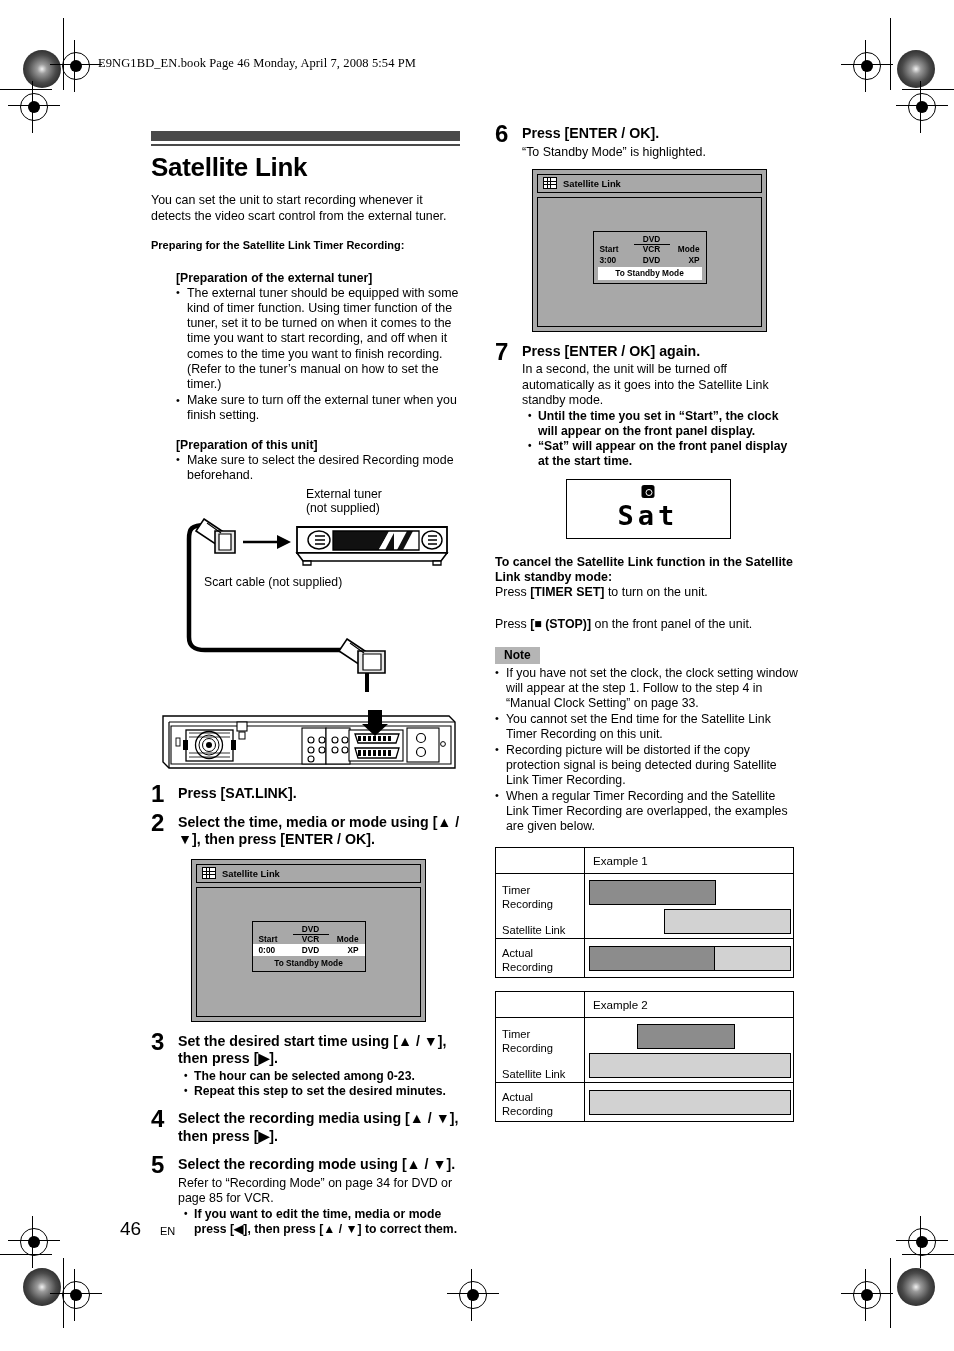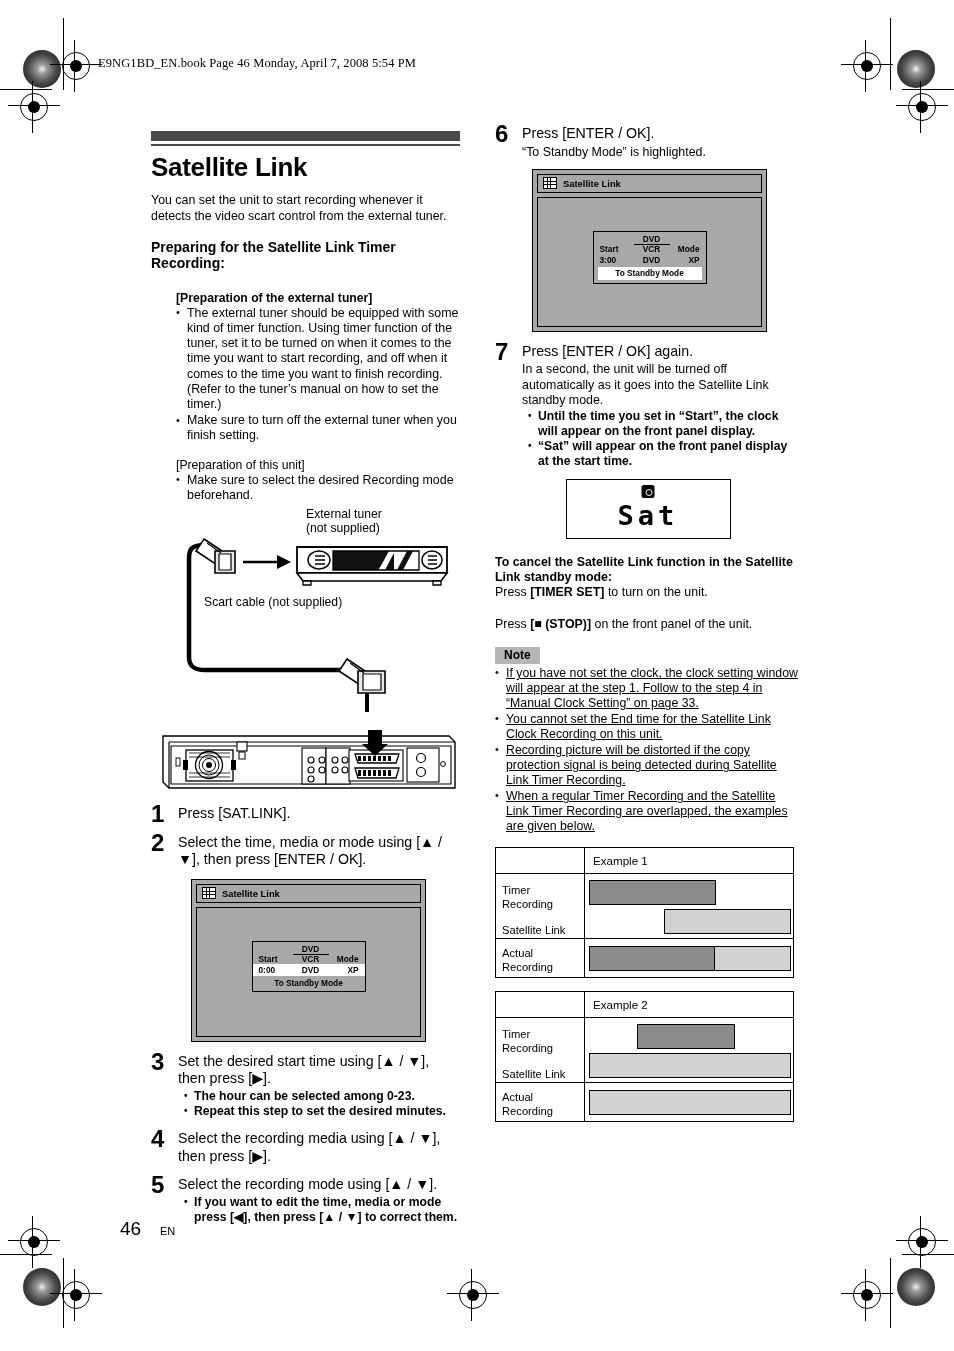--- a/index.html
+++ b/index.html
@@ -21,31 +21,31 @@
   .filehdr{position:absolute;left:98px;top:56px;font-family:"Liberation Serif",serif;font-size:12.5px;letter-spacing:.1px;white-space:nowrap;}
 
   
   .colL{position:absolute;left:151px;top:131px;width:309px;}
   .colR{position:absolute;left:495px;top:125px;width:306px;}
 
   .titlebar{height:10px;background:#4a4a4a;}
   .titlerule{height:2.4px;background:#4a4a4a;margin-top:3px;}
   h1{font-size:26px;font-weight:bold;margin:6px 0 10px 0;letter-spacing:-.3px;}
   .intro{font-size:12.4px;line-height:15.2px;}
-  .sub-b{font-size:14px;font-weight:bold;margin-top:15px;}
+  .sub-b{font-size:11px;font-weight:bold;margin-top:15px;}
   .brk{font-size:12.2px;font-weight:bold;margin-top:20px;padding-left:25px;}
-  .brk2{font-size:12.2px;font-weight:normal;margin-top:14px;padding-left:25px;}
+  .brk2{font-size:12.2px;font-weight:bold;margin-top:14px;padding-left:25px;}
   ul.bl{list-style:none;margin:1px 0 0 0;padding:0 0 0 25px;}
   ul.bl li{font-size:12.4px;line-height:15.2px;position:relative;padding-left:11px;margin-top:1px;}
   ul.bl li:before{content:"\2022";position:absolute;left:0;top:-.5px;font-size:11px;}
 
   
   .step{position:relative;margin-top:11px;padding-left:27px;}
   .stepnum{position:absolute;left:0;top:-5px;font-size:24px;font-weight:bold;font-family:"Liberation Sans",sans-serif;}
-  .steptxt{font-size:14.2px;font-weight:normal;line-height:17.6px;}
+  .steptxt{font-size:14.2px;font-weight:bold;line-height:17.6px;}
   .stepsub{font-size:12.4px;line-height:15.2px;margin-top:2px;}
   ul.sl{list-style:none;margin:1px 0 0 0;padding:0 0 0 6px;font-weight:bold;}
   ul.sl li{font-size:12.2px;line-height:15px;position:relative;padding-left:10px;}
   ul.sl li:before{content:"\2022";position:absolute;left:0;top:-1px;font-size:10px;}
 
   
   .osd{border:1.4px solid #000;background:#a8a8a8;padding:4px;}
   .osd-title{border:1.2px solid #000;background:#a8a8a8;height:17px;display:flex;align-items:center;padding-left:5px;gap:6px;}
   .grid-icon{width:12px;height:10px;border:1.1px solid #000;background:#fff;position:relative;}
   .grid-icon:before{content:"";position:absolute;left:0;top:3px;width:100%;height:1px;background:#000;box-shadow:0 3px 0 #000;}
@@ -72,21 +72,21 @@
   .fpd .clk{position:absolute;left:50%;transform:translateX(-50%);top:5px;width:11px;height:11px;border:1.6px solid #000;border-radius:2px;background:#000;}
   .fpd .clk:after{content:"";position:absolute;left:3px;top:3px;width:5px;height:5px;border:1px solid #fff;border-radius:50%;}
   .fpd .seg{position:absolute;left:50%;transform:translateX(-50%);top:22px;font-family:"DejaVu Sans Mono",monospace;font-size:27px;font-weight:bold;letter-spacing:4px;line-height:27px;}
 
   
   .cancel{margin-top:16px;}
   .cancel .hd{font-size:12.4px;font-weight:bold;line-height:15.2px;}
   .cancel .bd{font-size:12.4px;line-height:15.2px;}
   .note-tag{display:inline-block;background:#b5b5b5;color:#000;font-size:12px;font-weight:bold;padding:1.5px 9px 2px 9px;margin-top:15px;}
   ul.note{list-style:none;margin:2px 0 0 0;padding:0;}
-  ul.note li{font-size:12.3px;line-height:15px;position:relative;padding-left:11px;margin-top:1px;text-decoration:underline;}
+  ul.note li{font-size:12.3px;line-height:15px;position:relative;padding-left:11px;margin-top:1px;}
   ul.note li:before{content:"\2022";position:absolute;left:0;top:-1px;font-size:11px;}
 
   
   table.ex{border-collapse:collapse;width:299px;margin-top:13px;border:1.3px solid #000;table-layout:fixed;}
   table.ex td{border:1px solid #000;vertical-align:middle;}
   td.lbl{width:82px;font-size:11.2px;line-height:13.6px;padding:5px 0 5px 6px;}
   td.exhd{font-size:11.6px;padding:4px 0 4px 8px;height:17px;}
   td.bars{padding:0;height:64px;position:relative;}
   td.bars.single{height:38px;}
   .barzone{position:relative;height:100%;}
@@ -316,20 +316,21 @@
   </div>
 
   <div class="step">
     <div class="stepnum">4</div>
     <div class="steptxt">Select the recording media using [▲ / ▼], then press [▶].</div>
   </div>
 
   <div class="step">
     <div class="stepnum">5</div>
     <div class="steptxt">Select the recording mode using [▲ / ▼].</div>
+    <div class="stepsub">Refer to “Recording Mode” on page 34 for DVD or page 85 for VCR.</div>
     <ul class="sl">
       <li>If you want to edit the time, media or mode press [◀], then press [▲ / ▼] to correct them.</li>
     </ul>
   </div>
 </div>
 
 <div class="colR">
 
   <div class="step" style="margin-top:0;">
     <div class="stepnum">6</div>
@@ -386,21 +387,21 @@
   </div>
 
   <div class="cancel">
     <div class="bd"><span>Press </span><b>[■ (STOP)]</b><span> on the front panel of the unit.</span></div>
   </div>
 
   
   <div class="note-tag">Note</div>
   <ul class="note">
     <li>If you have not set the clock, the clock setting window will appear at  the step 1. Follow to the step 4 in “Manual Clock Setting” on page 33.</li>
-    <li>You cannot set the End time for the Satellite Link Clock Recording on this unit.</li>
+    <li>You cannot set the End time for the Satellite Link Timer Recording on this unit.</li>
     <li>Recording picture will be distorted if the copy protection signal is being detected during Satellite Link Timer Recording.</li>
     <li>When a regular Timer Recording and the Satellite Link Timer Recording are overlapped, the examples are given below.</li>
   </ul>
 
   
   <table class="ex">
     <tbody>
         <tr>
       <td class="lbl"></td>
       <td class="exhd">Example 1</td>

